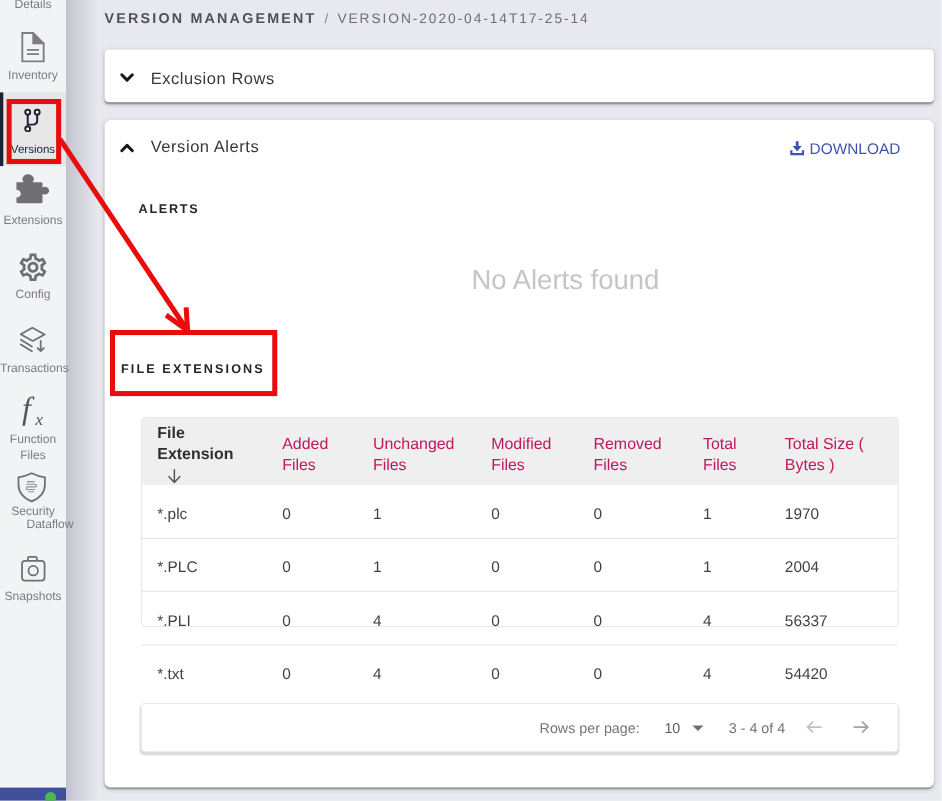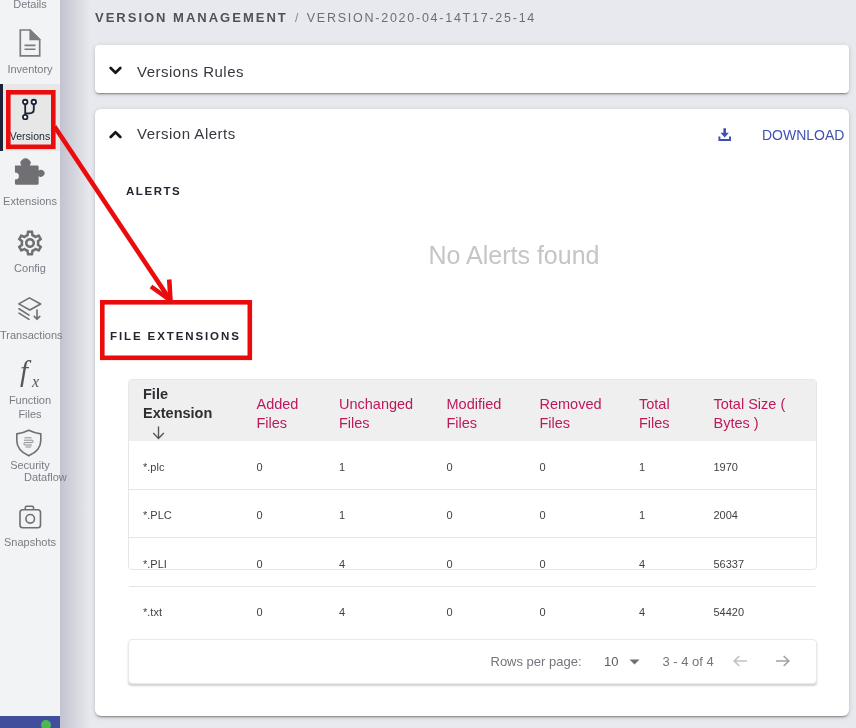--- a/index.html
+++ b/index.html
@@ -33,21 +33,21 @@
 #noalerts { position:absolute; left:0; width:838px; text-align:center; font-size:25px; line-height:26px; color:#c5c5c5; }
 #dl { position:absolute; color:#3f51b5; font-size:14px; letter-spacing:0px; }
 
 
 #tbl { left:128px; top:379px; width:689px; height:191px; background:#fff;
   border:1px solid #e7e7ea; border-radius:4px; }
 #thead { position:absolute; left:0; top:0; width:687px; height:61px; background:#efefef; border-radius:3px 3px 0 0; }
 .hc { position:absolute; font-size:14.5px; line-height:19px; color:#be185d; }
 .hc1 { color:#2f2f33; font-weight:bold; }
 .trow { position:absolute; left:0; width:687px; height:48px; border-top:1px solid #e5e5e8; }
-.tc { position:absolute; font-size:11px; color:#414144; top:50%; transform:translateY(calc(-50% + 2px)); white-space:nowrap; }
+.tc { position:absolute; font-size:14px; color:#414144; top:50%; transform:translateY(calc(-50% + 2px)); white-space:nowrap; }
 
 
 #tfoot { left:128px; top:639px; width:689px; height:45px; background:#fff;
   border:1px solid #e9e9ec; border-radius:4px; box-shadow:0 2px 2px rgba(0,0,0,0.18); }
 .fc { position:absolute; font-size:13px; color:#74747c; white-space:nowrap; }
 
 
 #anno { left:0; top:0; width:856px; height:728px; pointer-events:none; z-index:50; }
 
 #chatw { left:0; top:716px; width:60px; height:12px; background:#404e9c; z-index:6; }
@@ -129,34 +129,34 @@
 
 <div id="chatw" class="abs"></div>
 <div id="chatdot" class="abs"></div>
 
 <div id="crumb" class="abs"><span class="b1">VERSION MANAGEMENT</span><span class="sep"> / </span><span class="b2">VERSION-2020-04-14T17-25-14</span></div>
 
 <div id="card1" class="abs">
   <svg class="abs" style="left:14px; top:20.5px;" width="13" height="9" viewBox="0 0 13 9">
     <path d="M1.7 2 L6.5 6.8 L11.3 2" fill="none" stroke="#17171b" stroke-width="2.7" stroke-linecap="round" stroke-linejoin="round"></path>
   </svg>
-  <div class="ctitle" style="left:42px; top:17.5px;">Versions Rules</div>
+  <div class="ctitle" style="left:42px; top:17.5px;">Exclusion Rows</div>
 </div>
 
 <div id="card2" class="abs">
   <svg class="abs" style="left:14px; top:20.5px;" width="13" height="9" viewBox="0 0 13 9">
     <path d="M1.7 7 L6.5 2.2 L11.3 7" fill="none" stroke="#17171b" stroke-width="2.7" stroke-linecap="round" stroke-linejoin="round"></path>
   </svg>
   <div class="ctitle" style="left:42px; top:16px;">Version Alerts</div>
 
   <svg class="abs" style="left:622px; top:18.5px;" width="15" height="14" viewBox="0 0 14 14">
     <path d="M5.9 0.3 H8.5 V4.7 H11.4 L7.2 9.5 L3 4.7 H5.9 Z" fill="#3f51b5"></path>
     <path d="M0.9 8.6 V13.1 H13.5 V8.6 H11.5 V11.1 H2.9 V8.6 Z" fill="#3f51b5"></path>
   </svg>
-  <div id="dl" style="left:641px; top:18px;margin-left:26px;">DOWNLOAD</div>
+  <div id="dl" style="left:641px; top:18px;">DOWNLOAD</div>
 
   <div id="alerts-lbl" style="left:31px; top:76px;">ALERTS</div>
   <div id="noalerts" style="top:133px;">No Alerts found</div>
   <div id="filext-lbl" style="left:15px; top:220.5px;">FILE EXTENSIONS</div>
 </div>
 
 <div id="tbl" class="abs">
   <div id="thead"></div>
   <div class="hc hc1" style="left:14px; top:5px;">File<br>Extension</div>
   <svg class="abs" style="left:23px; top:46px;" width="13" height="14" viewBox="0 0 13 14">

